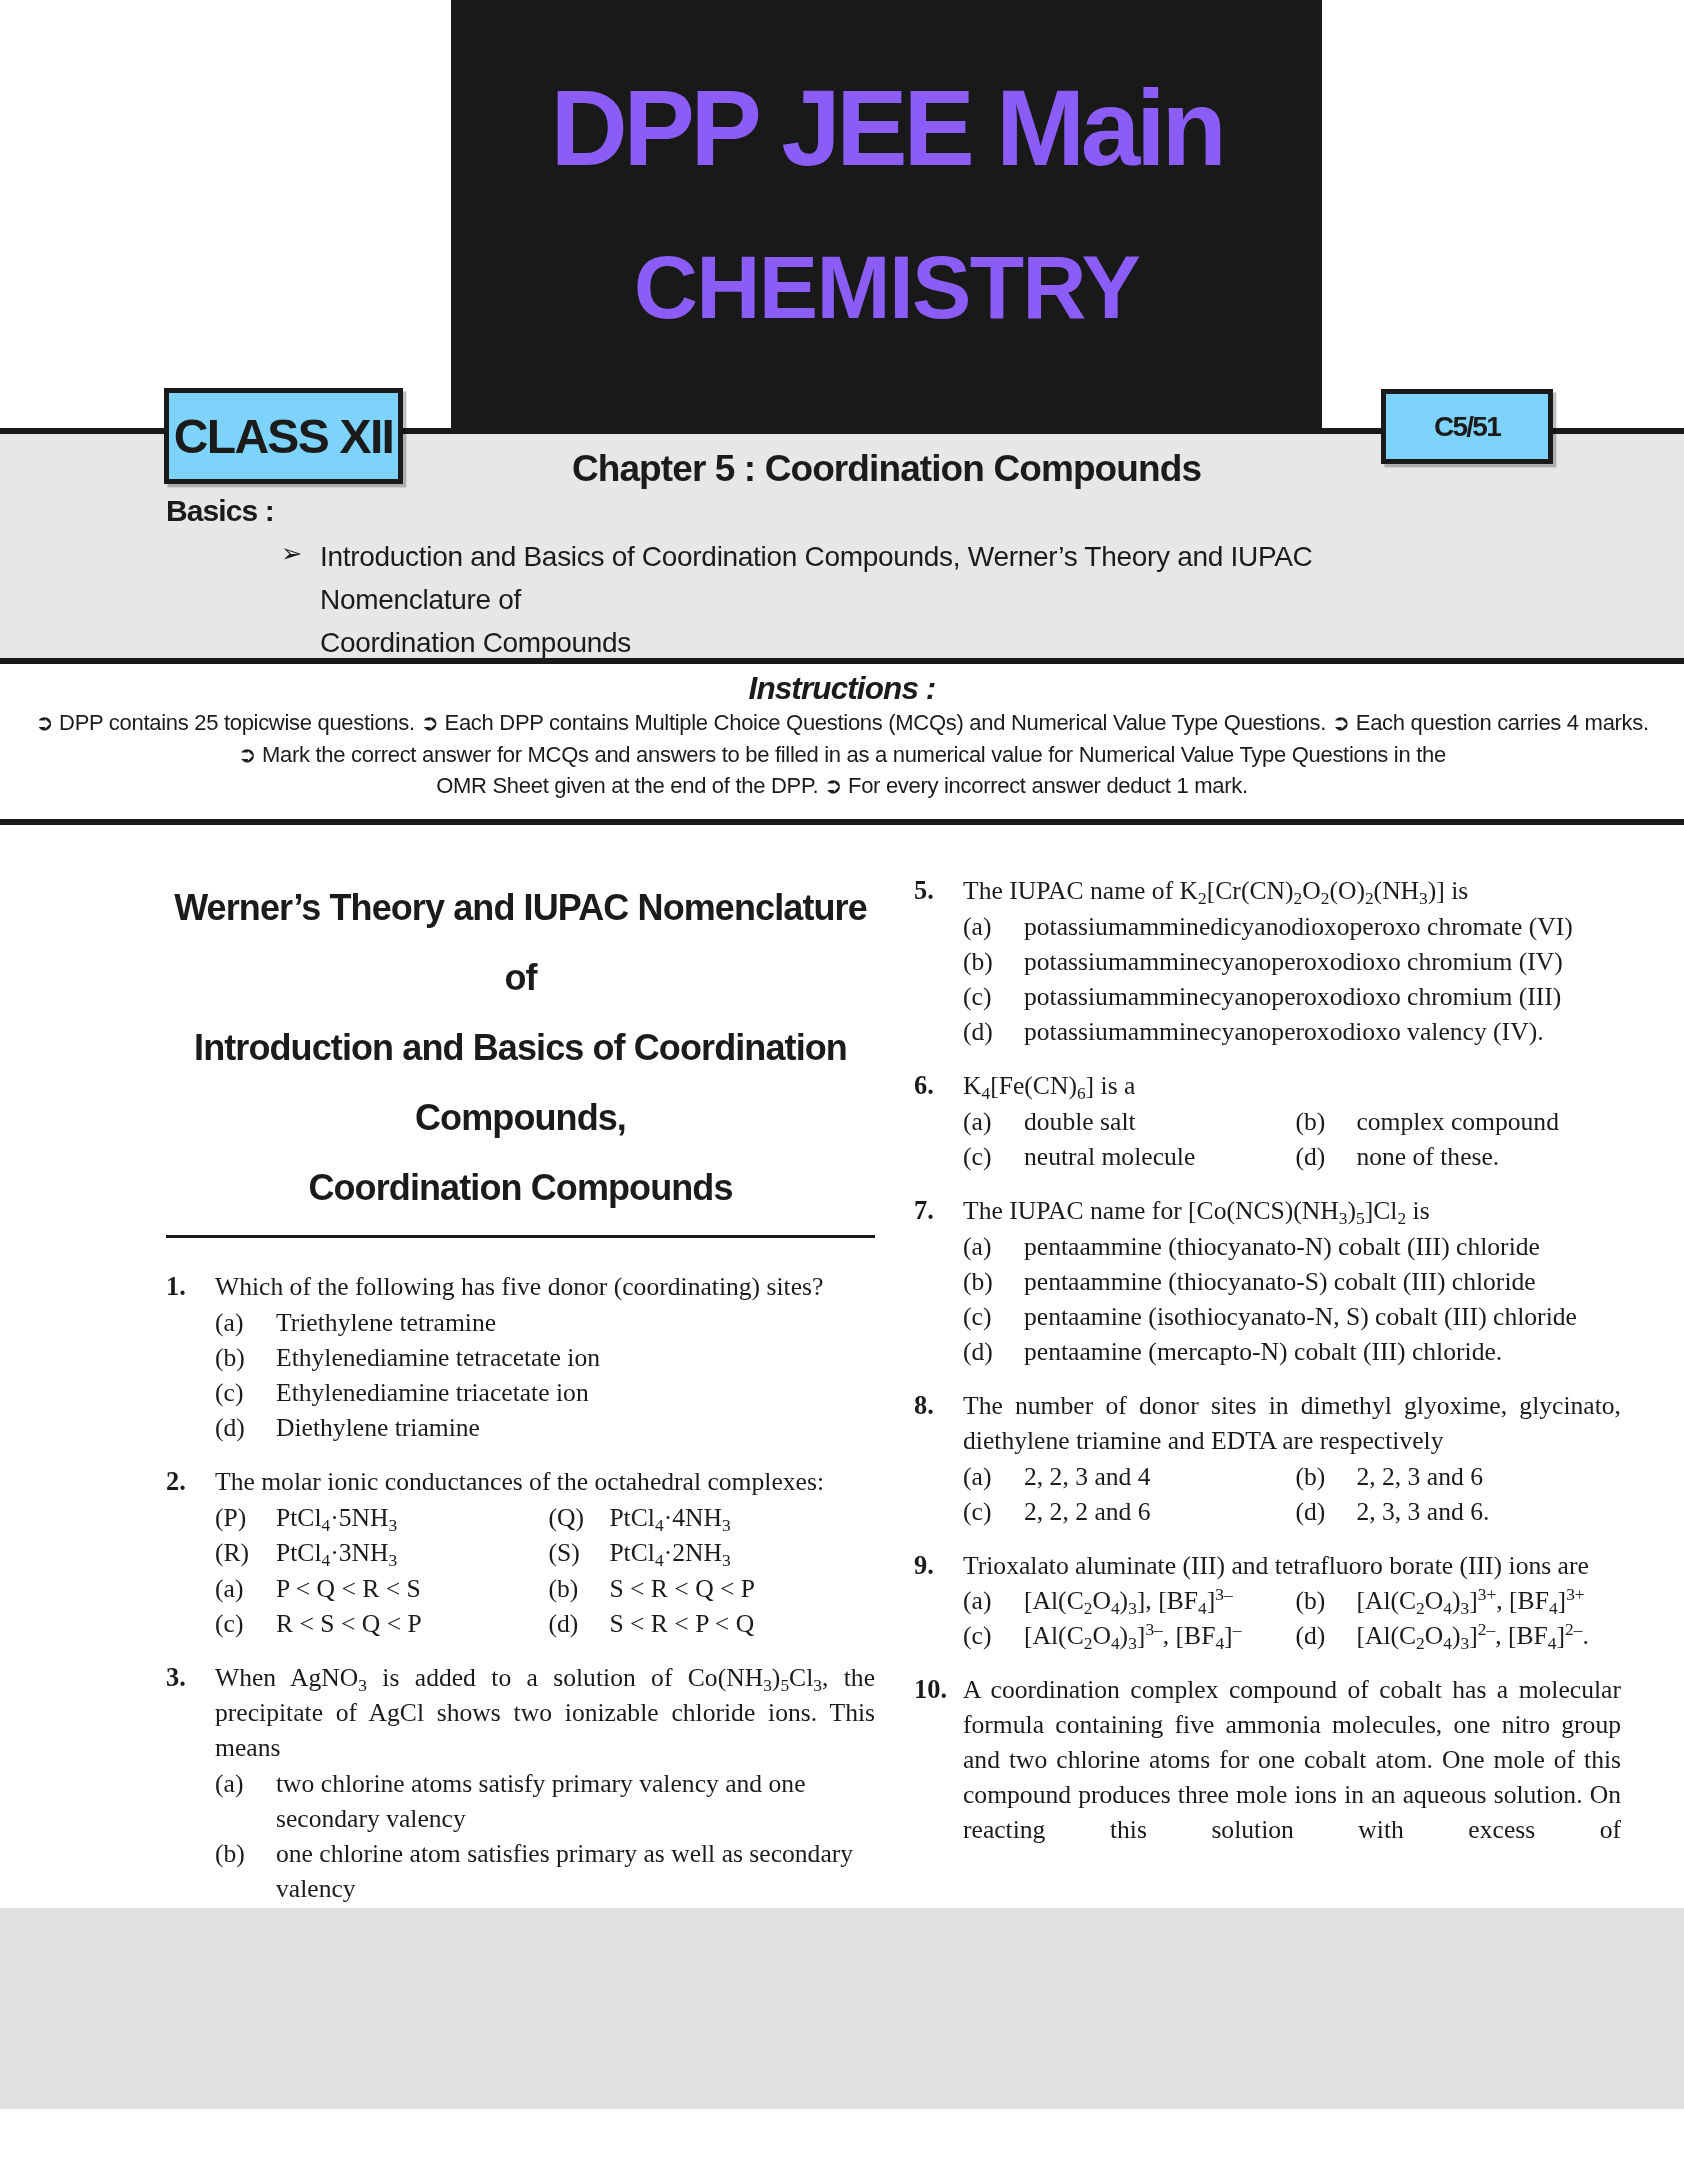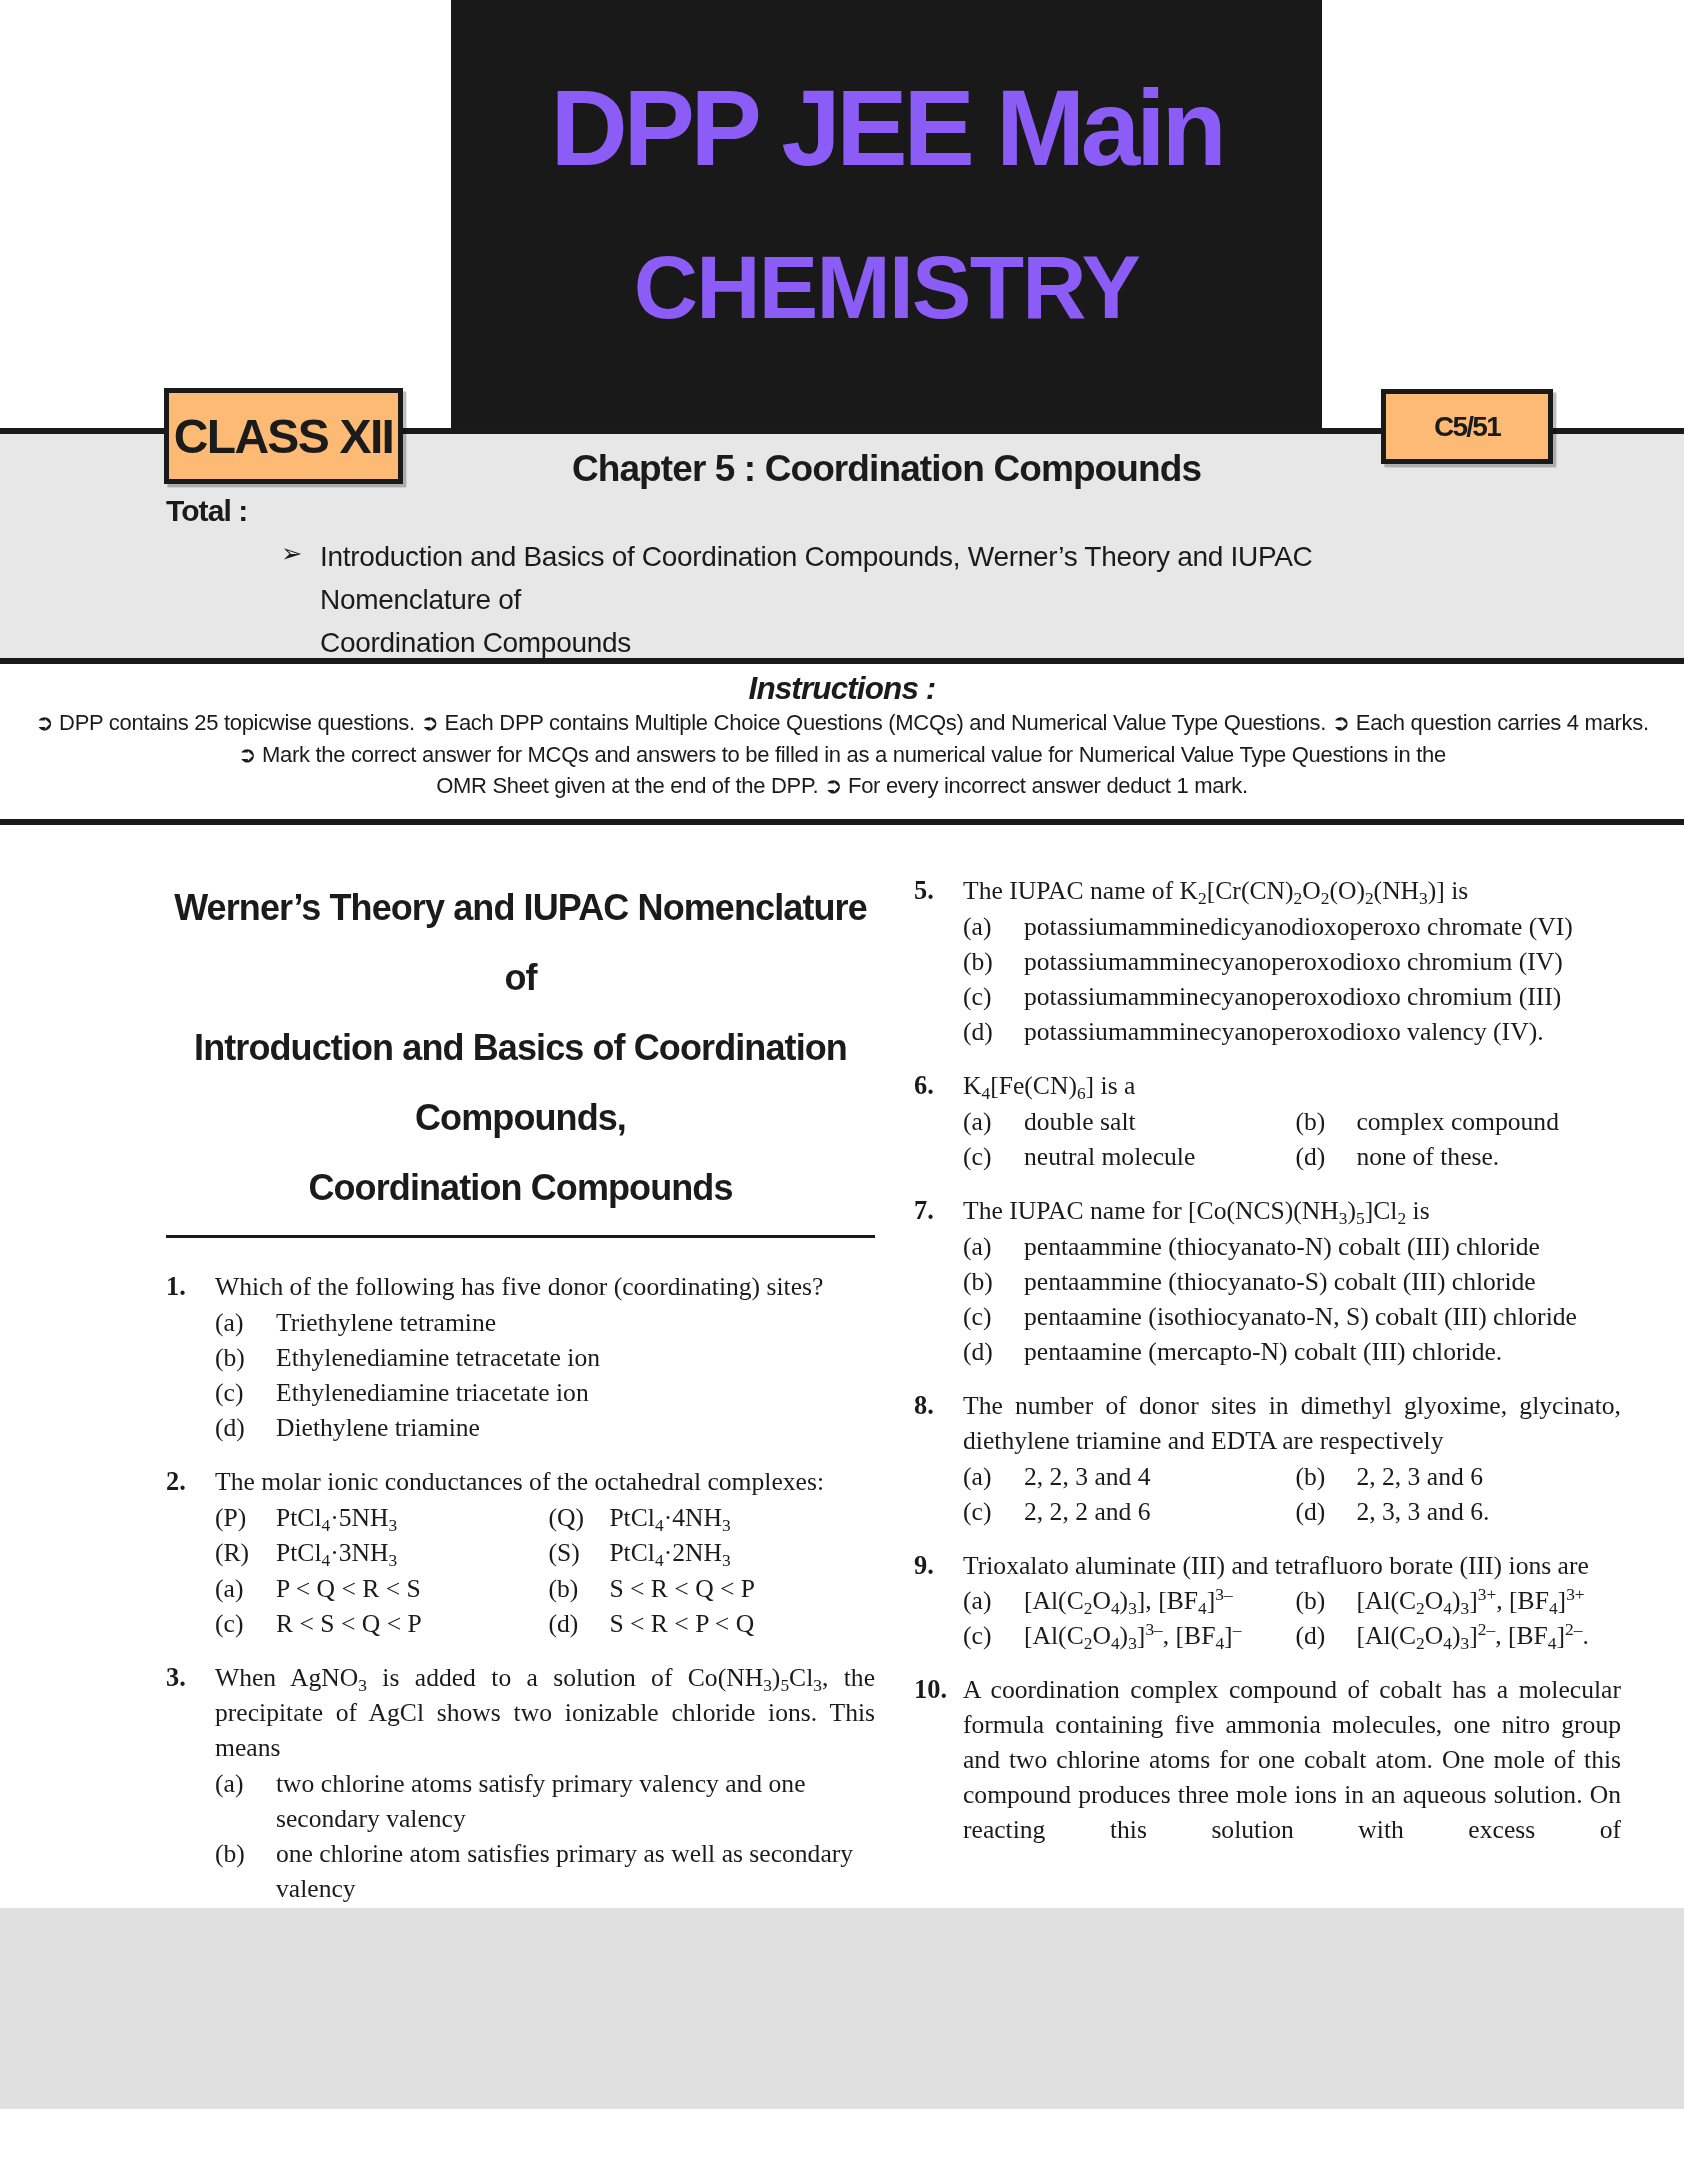--- a/index.html
+++ b/index.html
@@ -35,21 +35,21 @@
     position:absolute; left:166px; top:60px;
     font-family:"Liberation Sans", sans-serif; font-weight:bold; font-size:30px; letter-spacing:-0.9px;
   }
   .topic-item { position:absolute; left:281px; display:flex; font-family:"Liberation Sans", sans-serif; font-size:28px; }
   .topic-item .bullet { width:39px; flex:none; font-size:25.6px; padding-top:2.6px; font-family:"DejaVu Sans", sans-serif; }
   .topic-lines { width:1167px; line-height:43px; letter-spacing:-0.3px; }
   .t1 { top:101px; }
   .t2 { top:227px; }
   
   .badge {
-    position:absolute; background:#fdba74; border:5.1px solid #1a1a1a; z-index:4;
+    position:absolute; background:#7dd3fc; border:5.1px solid #1a1a1a; z-index:4;
     display:flex; align-items:center; justify-content:center;
     font-family:"Liberation Sans", sans-serif; font-weight:bold; letter-spacing:-1.7px;
     box-shadow:3.4px 3.4px 0 rgba(0,0,0,0.25);
   }
   .badge-class { left:164px; top:388px; width:239px; height:96px; font-size:48px; }
   .badge-code  { left:1381px; top:389px; width:172px; height:75px;  font-size:28px; }
   
   .instructions {
     position:absolute; left:0; top:658px; width:100%; height:167px;
     border-top:6px solid #1a1a1a; border-bottom:6px solid #1a1a1a;
@@ -108,21 +108,21 @@
 
   <div class="topline"></div>
 
   <div class="banner">
     <div class="banner-title">DPP JEE Main</div>
     <div class="banner-subject">CHEMISTRY</div>
   </div>
 
   <div class="band">
     <div class="chapter">Chapter 5 : Coordination Compounds</div>
-    <div class="topics-label">Total :</div>
+    <div class="topics-label">Basics :</div>
     <div class="topic-item t1">
       <span class="bullet">➢</span>
       <div class="topic-lines">
         <div>Introduction and Basics of Coordination Compounds, Werner’s Theory and IUPAC Nomenclature of</div>
         <div>Coordination Compounds</div>
       </div>
     </div>
     <div class="topic-item t2">
       <span class="bullet">➢</span>
       <div class="topic-lines">

